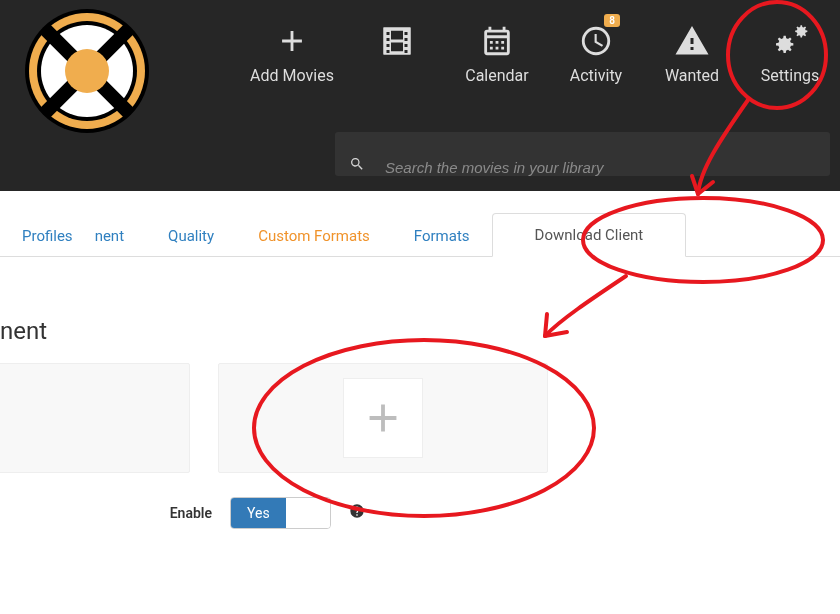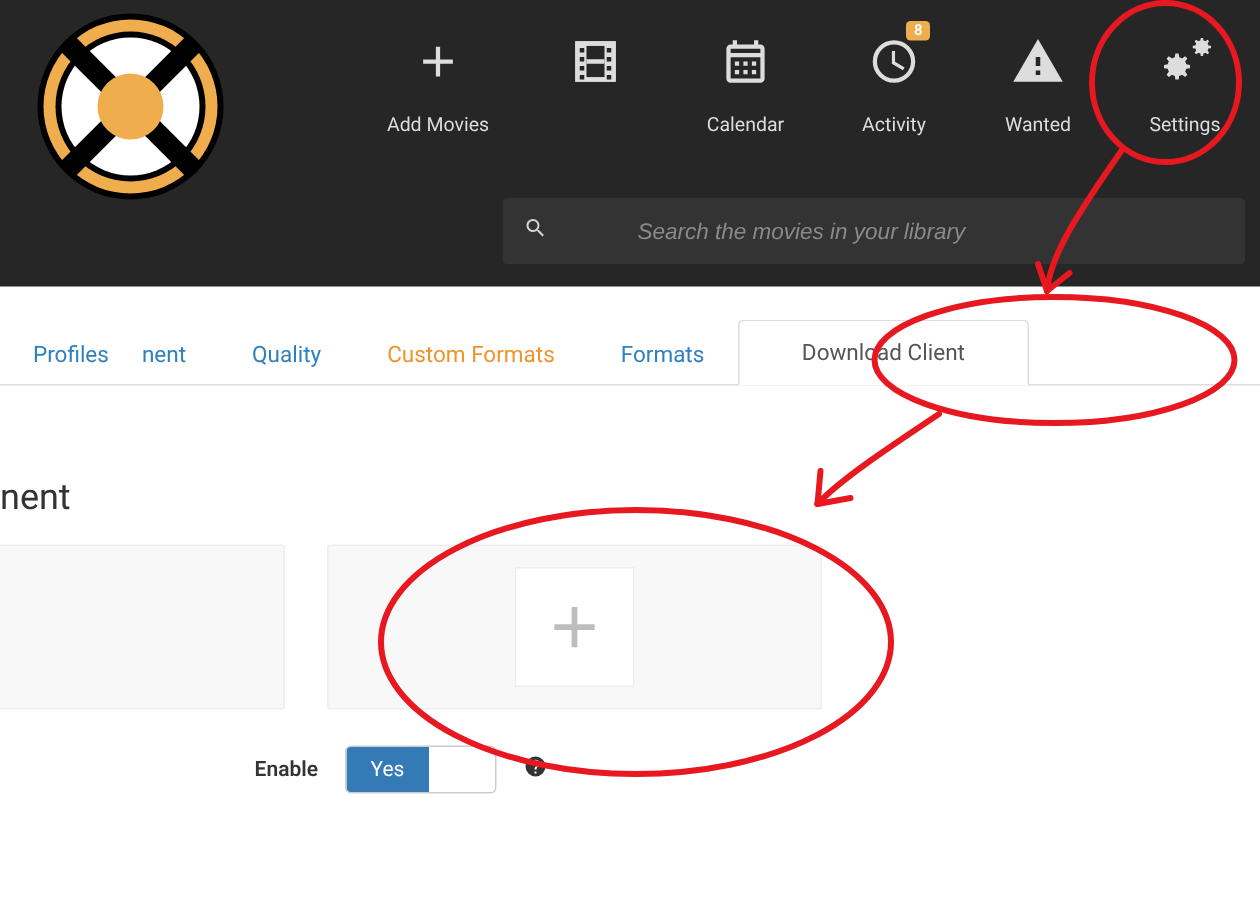--- a/index.html
+++ b/index.html
@@ -42,22 +42,22 @@
     position: relative;
     min-width: 90px;
   }
   .nav-item .nav-icon {
     display: flex;
     justify-content: center;
     align-items: center;
     height: 46px;
   }
   .nav-item .nav-label {
-    margin-top: 12px;
-    font-size: 13px;
+    margin-top: 2px;
+    font-size: 16px;
   }
   .badge {
     position: absolute;
     top: -4px;
     right: 24px;
     background: #f0ad4e;
     color: #fff;
     font-size: 10px;
     font-weight: 600;
     padding: 1px 5px;
@@ -66,23 +66,22 @@
 
   .searchbar {
     position: absolute;
     left: 335px;
     right: 10px;
     top: 132px;
     height: 44px;
     background: #333333;
     border-radius: 3px;
     display: flex;
-    align-items: center;
+    align-items: flex-end;
     padding: 0 14px;
-    gap: 40px;
   }
   .search-icon {
     color: #d4d4d4;
     margin-right: 20px;
   }
   .search-input {
     flex: 1;
     background: transparent;
     border: none;
     outline: none;

